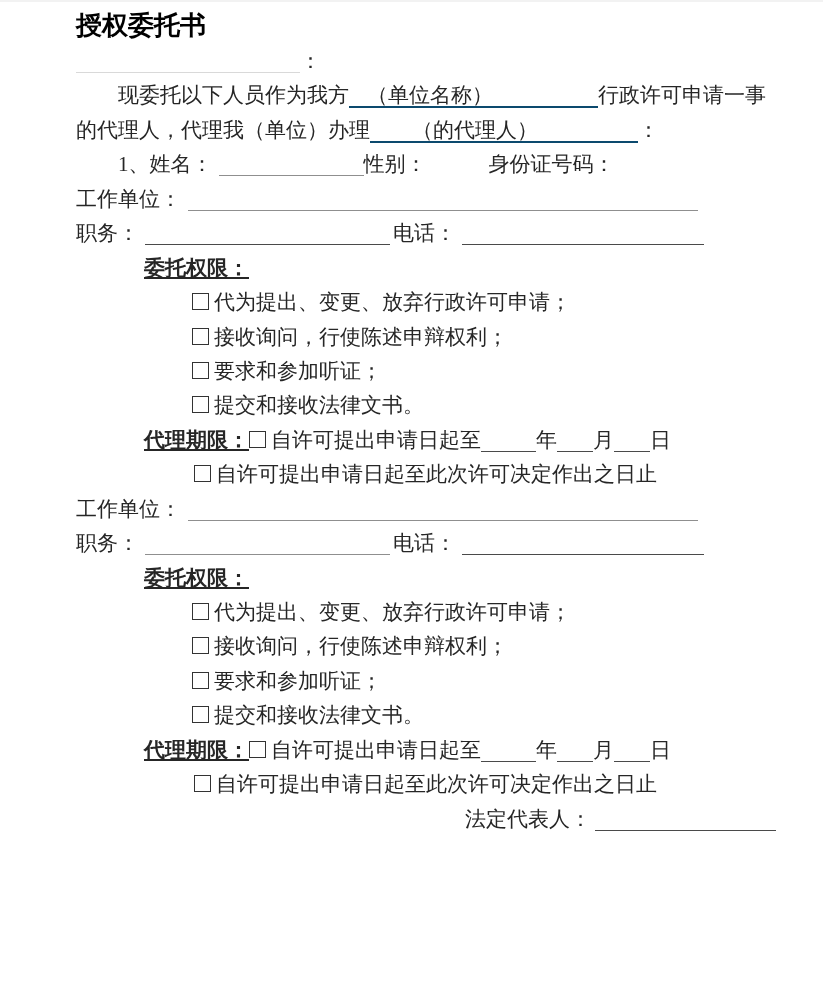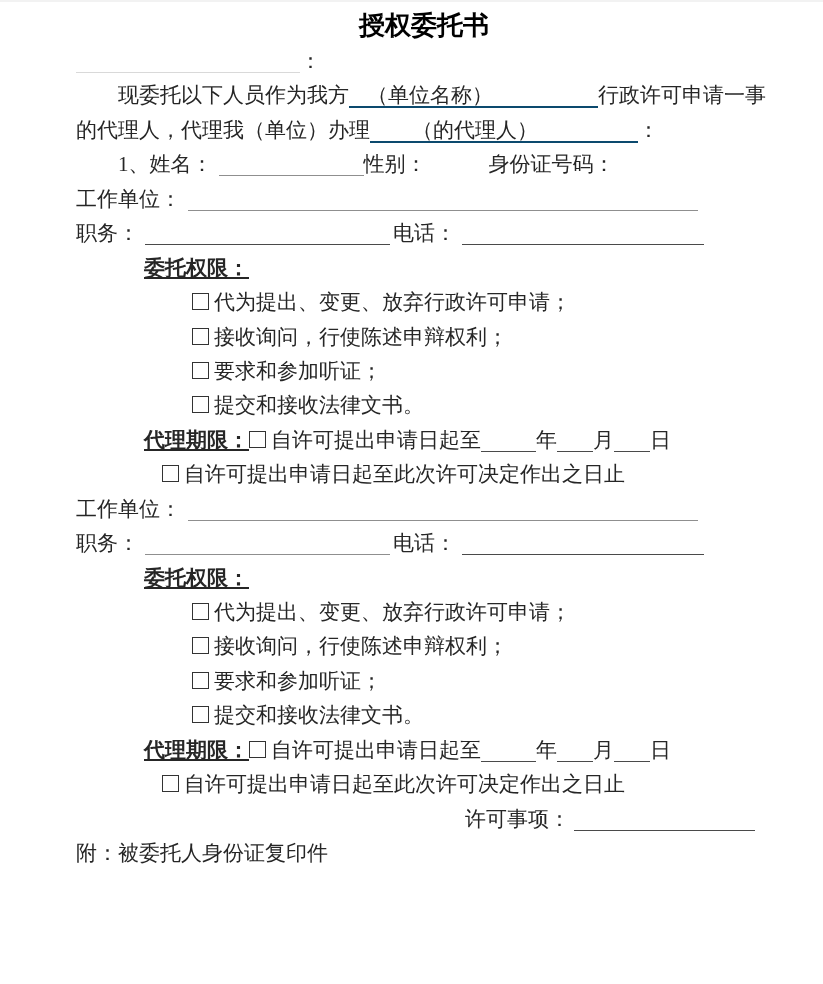--- a/index.html
+++ b/index.html
@@ -3,27 +3,27 @@
 <meta charset="utf-8">
 <style>
   html,body{margin:0;padding:0;background:#ffffff;}
   .page{
     width:823px;height:984px;box-sizing:border-box;
     padding:6px 51px 0 76px;
     border-top:2px solid #f2f2f2;
     font-family:"Liberation Serif","DejaVu Serif",serif;
     font-size:21px;color:#262626;overflow:hidden;background:#ffffff;
   }
-  .title{font-size:26px;font-weight:bold;text-align:center;height:36px;line-height:36px;color:#000;}
+  .title{font-size:26px;font-weight:bold;height:36px;line-height:36px;color:#000;}
   .row{height:34.45px;line-height:34.45px;white-space:nowrap;}
   .ind1{margin-left:42px}   
   .ind2{}   
   .ind3{margin-left:68px}   
   .ind4{margin-left:116px}   
-  .ind5{margin-left:86px}  
+  .ind5{margin-left:118px}  
   .ind6{margin-left:389px}  
   .ind7{margin-left:464px}  
   .u{display:inline-block;height:20px;border-bottom:1px solid #4a4a4a;vertical-align:-5px;}
   .u-gray{border-bottom-color:#8f8f8f;}
   .u-light{border-bottom-color:#d9d9d9;}
   .uwrap{display:inline-block;border-bottom:2px solid #0c4a6e;line-height:22px;}
   .cb{display:inline-block;width:15px;height:15px;border:1px solid #333;margin-right:5px;vertical-align:-1px;background:#fff;}
   .b{font-weight:bold;text-decoration:underline;}
   .gap{display:inline-block;}
 </style>
@@ -98,19 +98,16 @@
     <span class="cb"></span><span>提交和接收法律文书。</span>
   </div>
   <div class="row ind3">
     <span class="b">代理期限：</span><span class="cb"></span><span>自许可提出申请日起至</span><span class="u" style="width:55px"></span><span>年</span><span class="u" style="width:36px"></span><span>月</span><span class="u" style="width:36px"></span><span>日</span>
   </div>
   <div class="row ind5">
     <span class="cb"></span><span>自许可提出申请日起至此次许可决定作出之日止</span>
   </div>
 
   <div class="row ind6">
-    <span>许可事项：</span><span class="u" style="width:181px;margin-left:4px"></span>
-  </div>
-  <div class="row">
-    <span>附：被委托人身份证复印件</span>
+    <span>法定代表人：</span><span class="u" style="width:181px;margin-left:4px"></span>
   </div>
 
 </div>
 
 </body></html>

